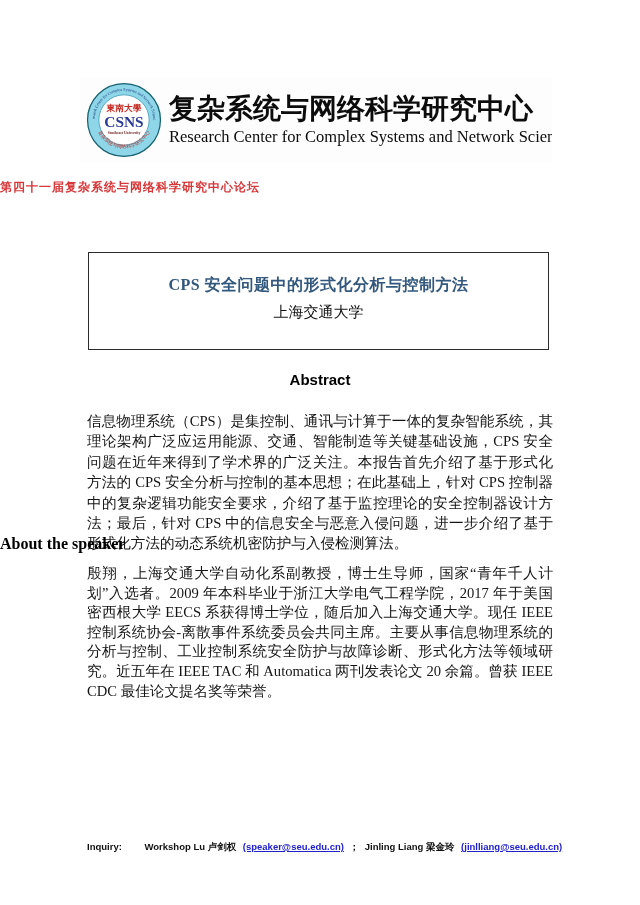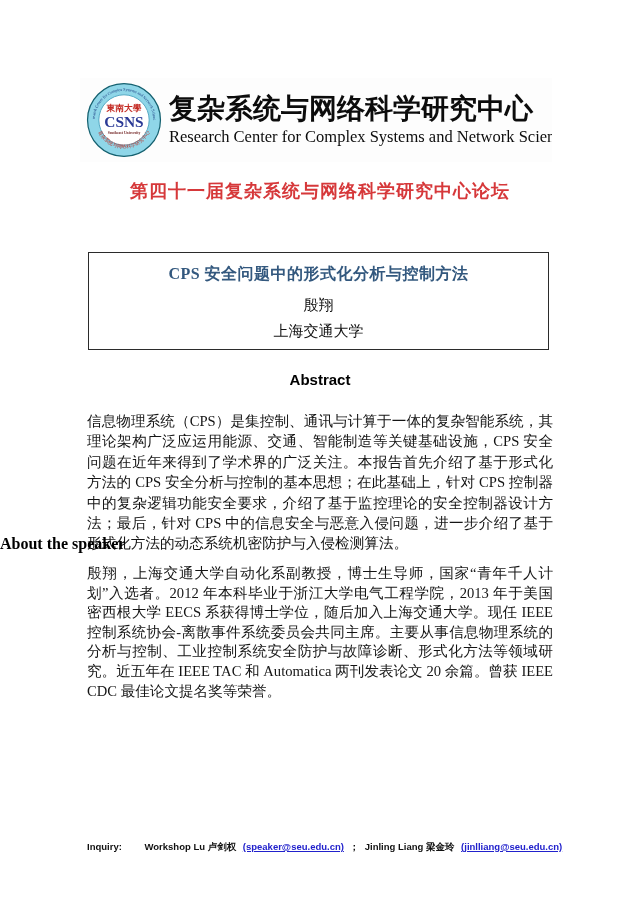--- a/index.html
+++ b/index.html
@@ -19,36 +19,36 @@
     font-family:"Liberation Sans","DejaVu Sans",sans-serif;
     font-weight:bold; font-size:28px; line-height:34px; color:#0c0c0c;
     white-space:nowrap; letter-spacing:0px;
   }
   .header-title-en {
     font-family:"Liberation Serif","DejaVu Serif",serif;
     font-size:16.5px; line-height:22px; color:#0c0c0c; white-space:nowrap;
   }
   
   .workshop-zh {
-    position:absolute; top:179px; left:0; width:100%; text-align:center;
-    color:var(--accent-red,#D6383A); font-weight:bold; font-size:18px;
+    position:absolute; top:179px; left:0; width:100%; text-align:left;
+    color:var(--accent-red,#D6383A); font-weight:bold; font-size:12px;
     letter-spacing:1px;
   }
   .workshop-en {
     position:absolute; top:202px; left:0; width:100%; text-align:center;
     color:var(--accent-red,#D6383A); font-size:19px; line-height:29px;
     font-family:"Liberation Sans","DejaVu Sans",sans-serif;
   }
   
   .talk-box {
     position:absolute; left:88px; top:252px; width:461px; height:98px;
     border:1.5px solid #2b2b2b; text-align:center; box-sizing:border-box;
   }
   .talk-title {
-    margin-top:11px; font-size:16px; font-weight:bold;
+    margin-top:22px; font-size:16px; font-weight:bold;
     color:var(--title-blue,#33587E); letter-spacing:0.5px;
   }
   .talk-speaker { margin-top:11px; font-size:15px; color:#111; }
   .talk-affiliation { margin-top:7px; font-size:15px; color:#111;text-align:center; }
   
   .abstract-heading {
     position:absolute; top:371px; left:0; width:100%; text-align:center;
     font-family:"Liberation Sans","DejaVu Sans",sans-serif;
     font-weight:bold; font-size:15px; color:#000;
   }
@@ -101,29 +101,28 @@
     <div class="header-text">
       <div class="header-title-zh">复杂系统与网络科学研究中心</div>
       <div class="header-title-en">Research Center for Complex Systems and Network Sciences</div>
     </div>
   </div>
 
   <div class="workshop-zh">第四十一届复杂系统与网络科学研究中心论坛</div>
 
   <div class="talk-box">
     <div class="talk-title">CPS 安全问题中的形式化分析与控制方法</div>
-    <div class="talk-speaker">殷翔</div>
     <div class="talk-affiliation">上海交通大学</div>
   </div>
 
   <div class="abstract-heading">Abstract</div>
   <div class="abstract-body">信息物理系统（CPS）是集控制、通讯与计算于一体的复杂智能系统，其理论架构广泛应运用能源、交通、智能制造等关键基础设施，CPS 安全问题在近年来得到了学术界的广泛关注。本报告首先介绍了基于形式化方法的 CPS 安全分析与控制的基本思想；在此基础上，针对 CPS 控制器中的复杂逻辑功能安全要求，介绍了基于监控理论的安全控制器设计方法；最后，针对 CPS 中的信息安全与恶意入侵问题，进一步介绍了基于形式化方法的动态系统机密防护与入侵检测算法。</div>
 
   <div class="bio-heading">About the speaker</div>
-  <div class="bio-body">殷翔，上海交通大学自动化系副教授，博士生导师，国家“青年千人计划”入选者。2012 年本科毕业于浙江大学电气工程学院，2013 年于美国密西根大学 EECS 系获得博士学位，随后加入上海交通大学。现任 IEEE 控制系统协会-离散事件系统委员会共同主席。主要从事信息物理系统的分析与控制、工业控制系统安全防护与故障诊断、形式化方法等领域研究。近五年在 IEEE TAC 和 Automatica 两刊发表论文 20 余篇。曾获 IEEE CDC 最佳论文提名奖等荣誉。</div>
+  <div class="bio-body">殷翔，上海交通大学自动化系副教授，博士生导师，国家“青年千人计划”入选者。2009 年本科毕业于浙江大学电气工程学院，2017 年于美国密西根大学 EECS 系获得博士学位，随后加入上海交通大学。现任 IEEE 控制系统协会-离散事件系统委员会共同主席。主要从事信息物理系统的分析与控制、工业控制系统安全防护与故障诊断、形式化方法等领域研究。近五年在 IEEE TAC 和 Automatica 两刊发表论文 20 余篇。曾获 IEEE CDC 最佳论文提名奖等荣誉。</div>
 
   <div class="footer">
     <span class="label">Inquiry:</span>
     <span class="name">Workshop Lu 卢剑权</span>
     <a>(speaker@seu.edu.cn)</a>
     <span class="sep">；</span>
     <span class="name">Jinling Liang 梁金玲</span>
     <a>(jinlliang@seu.edu.cn)</a>
   </div>
 

